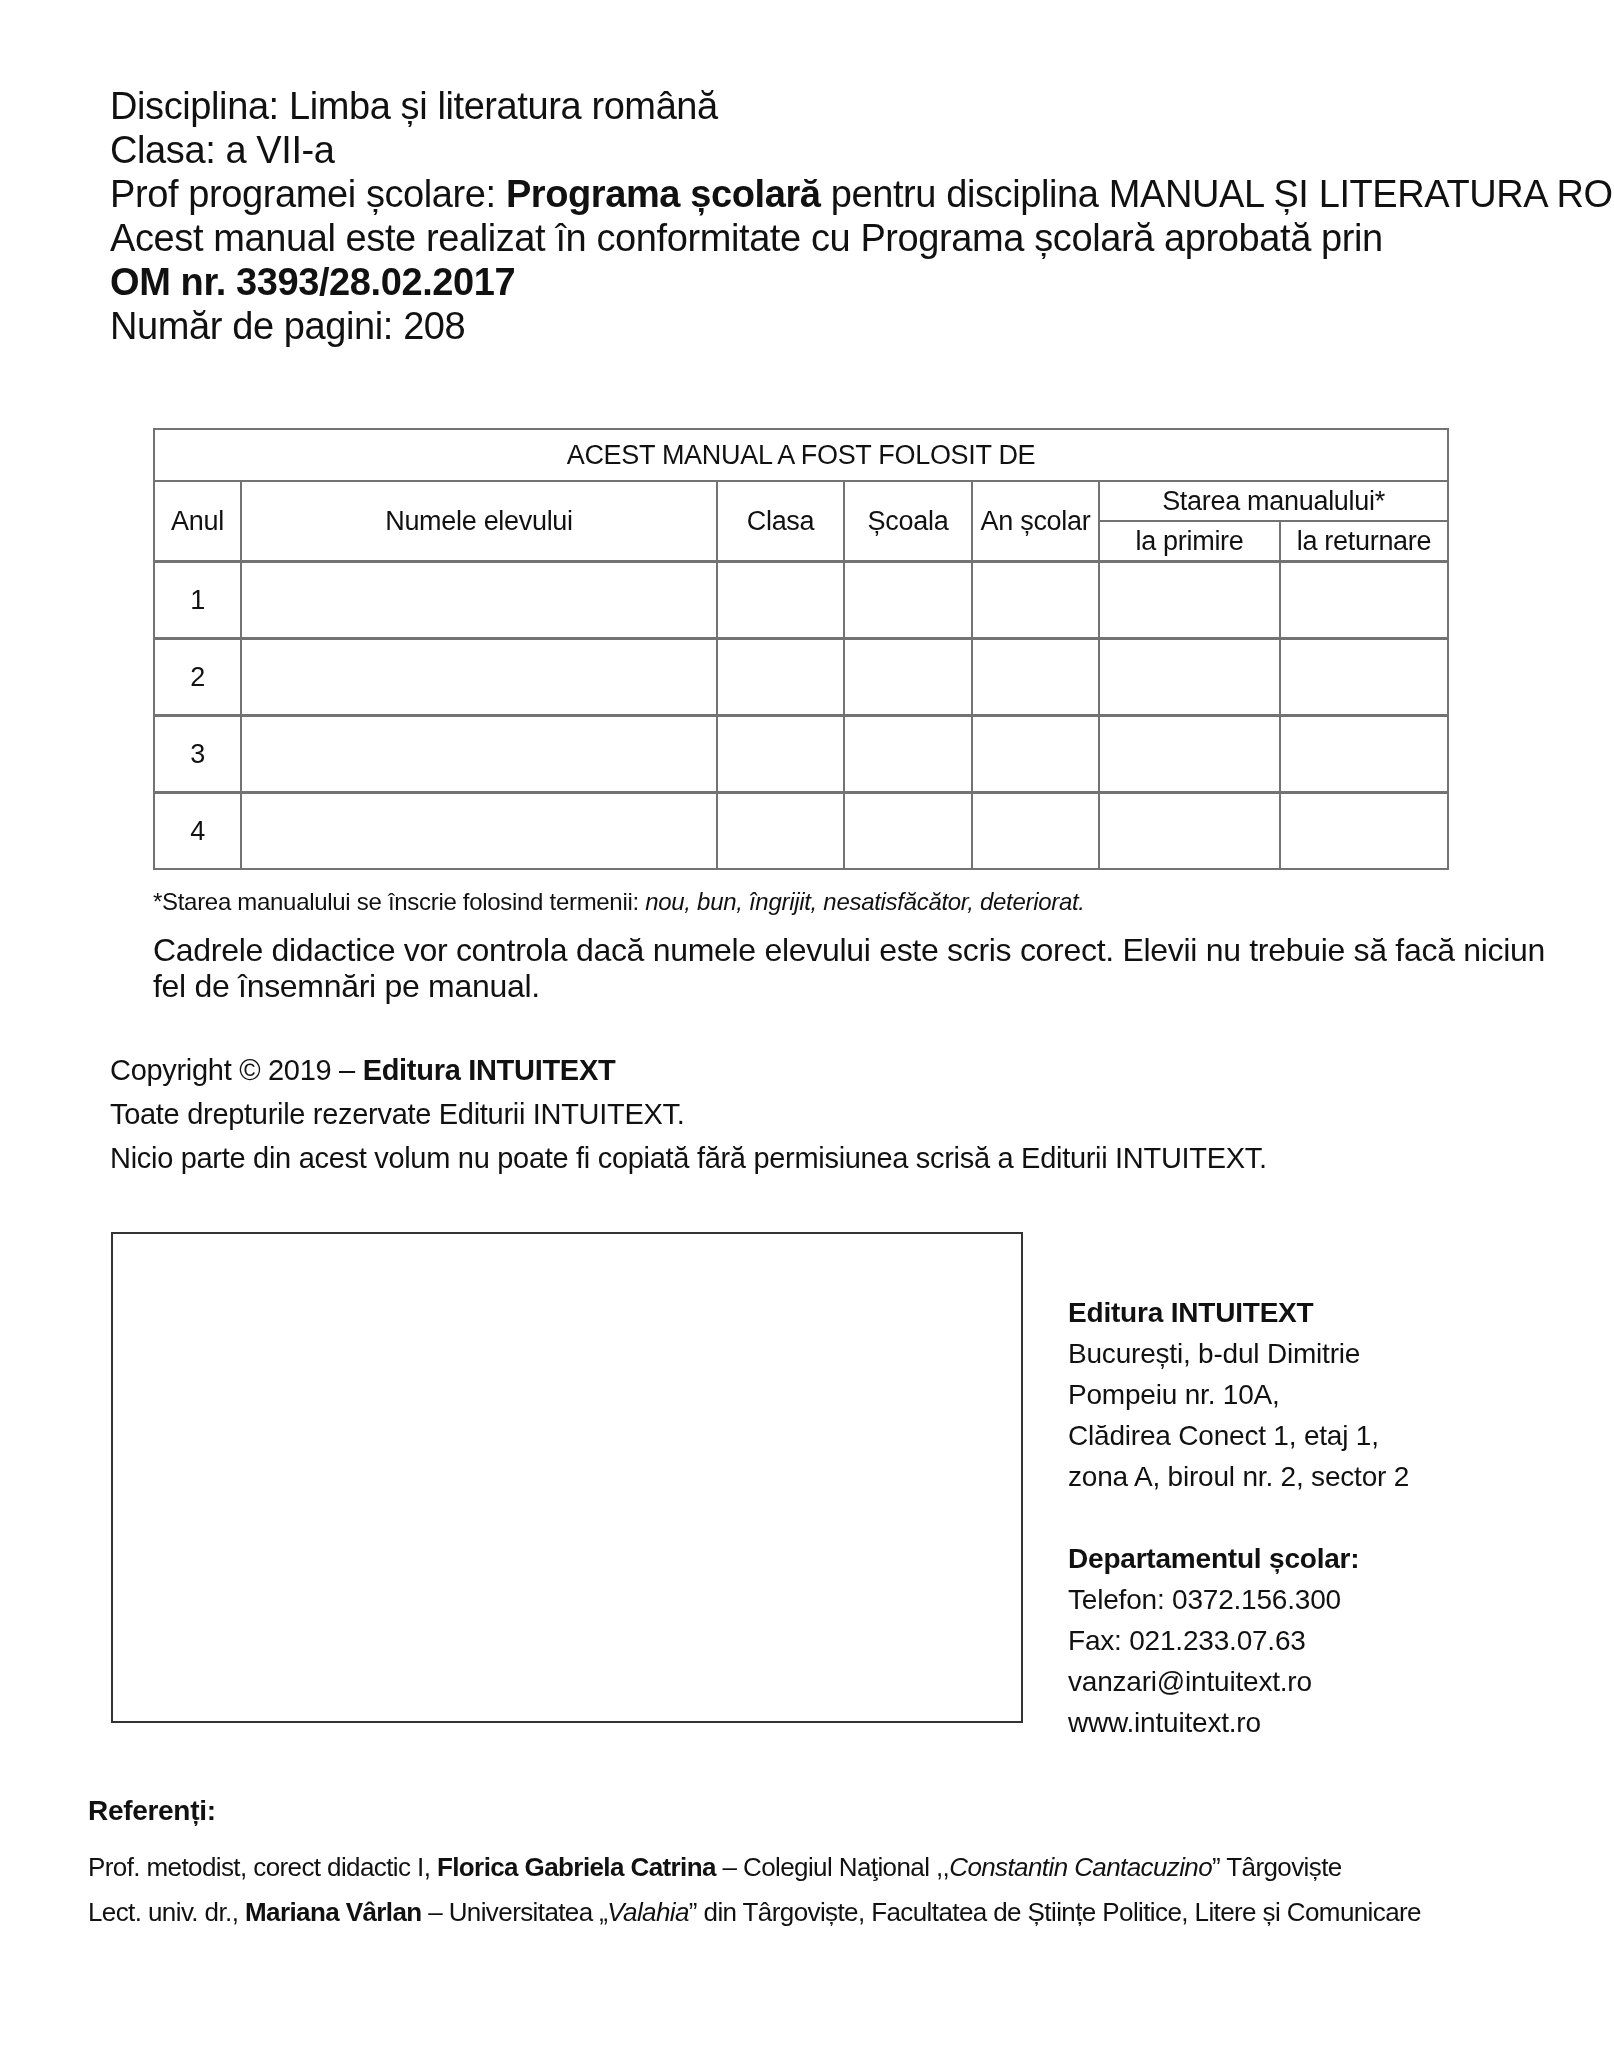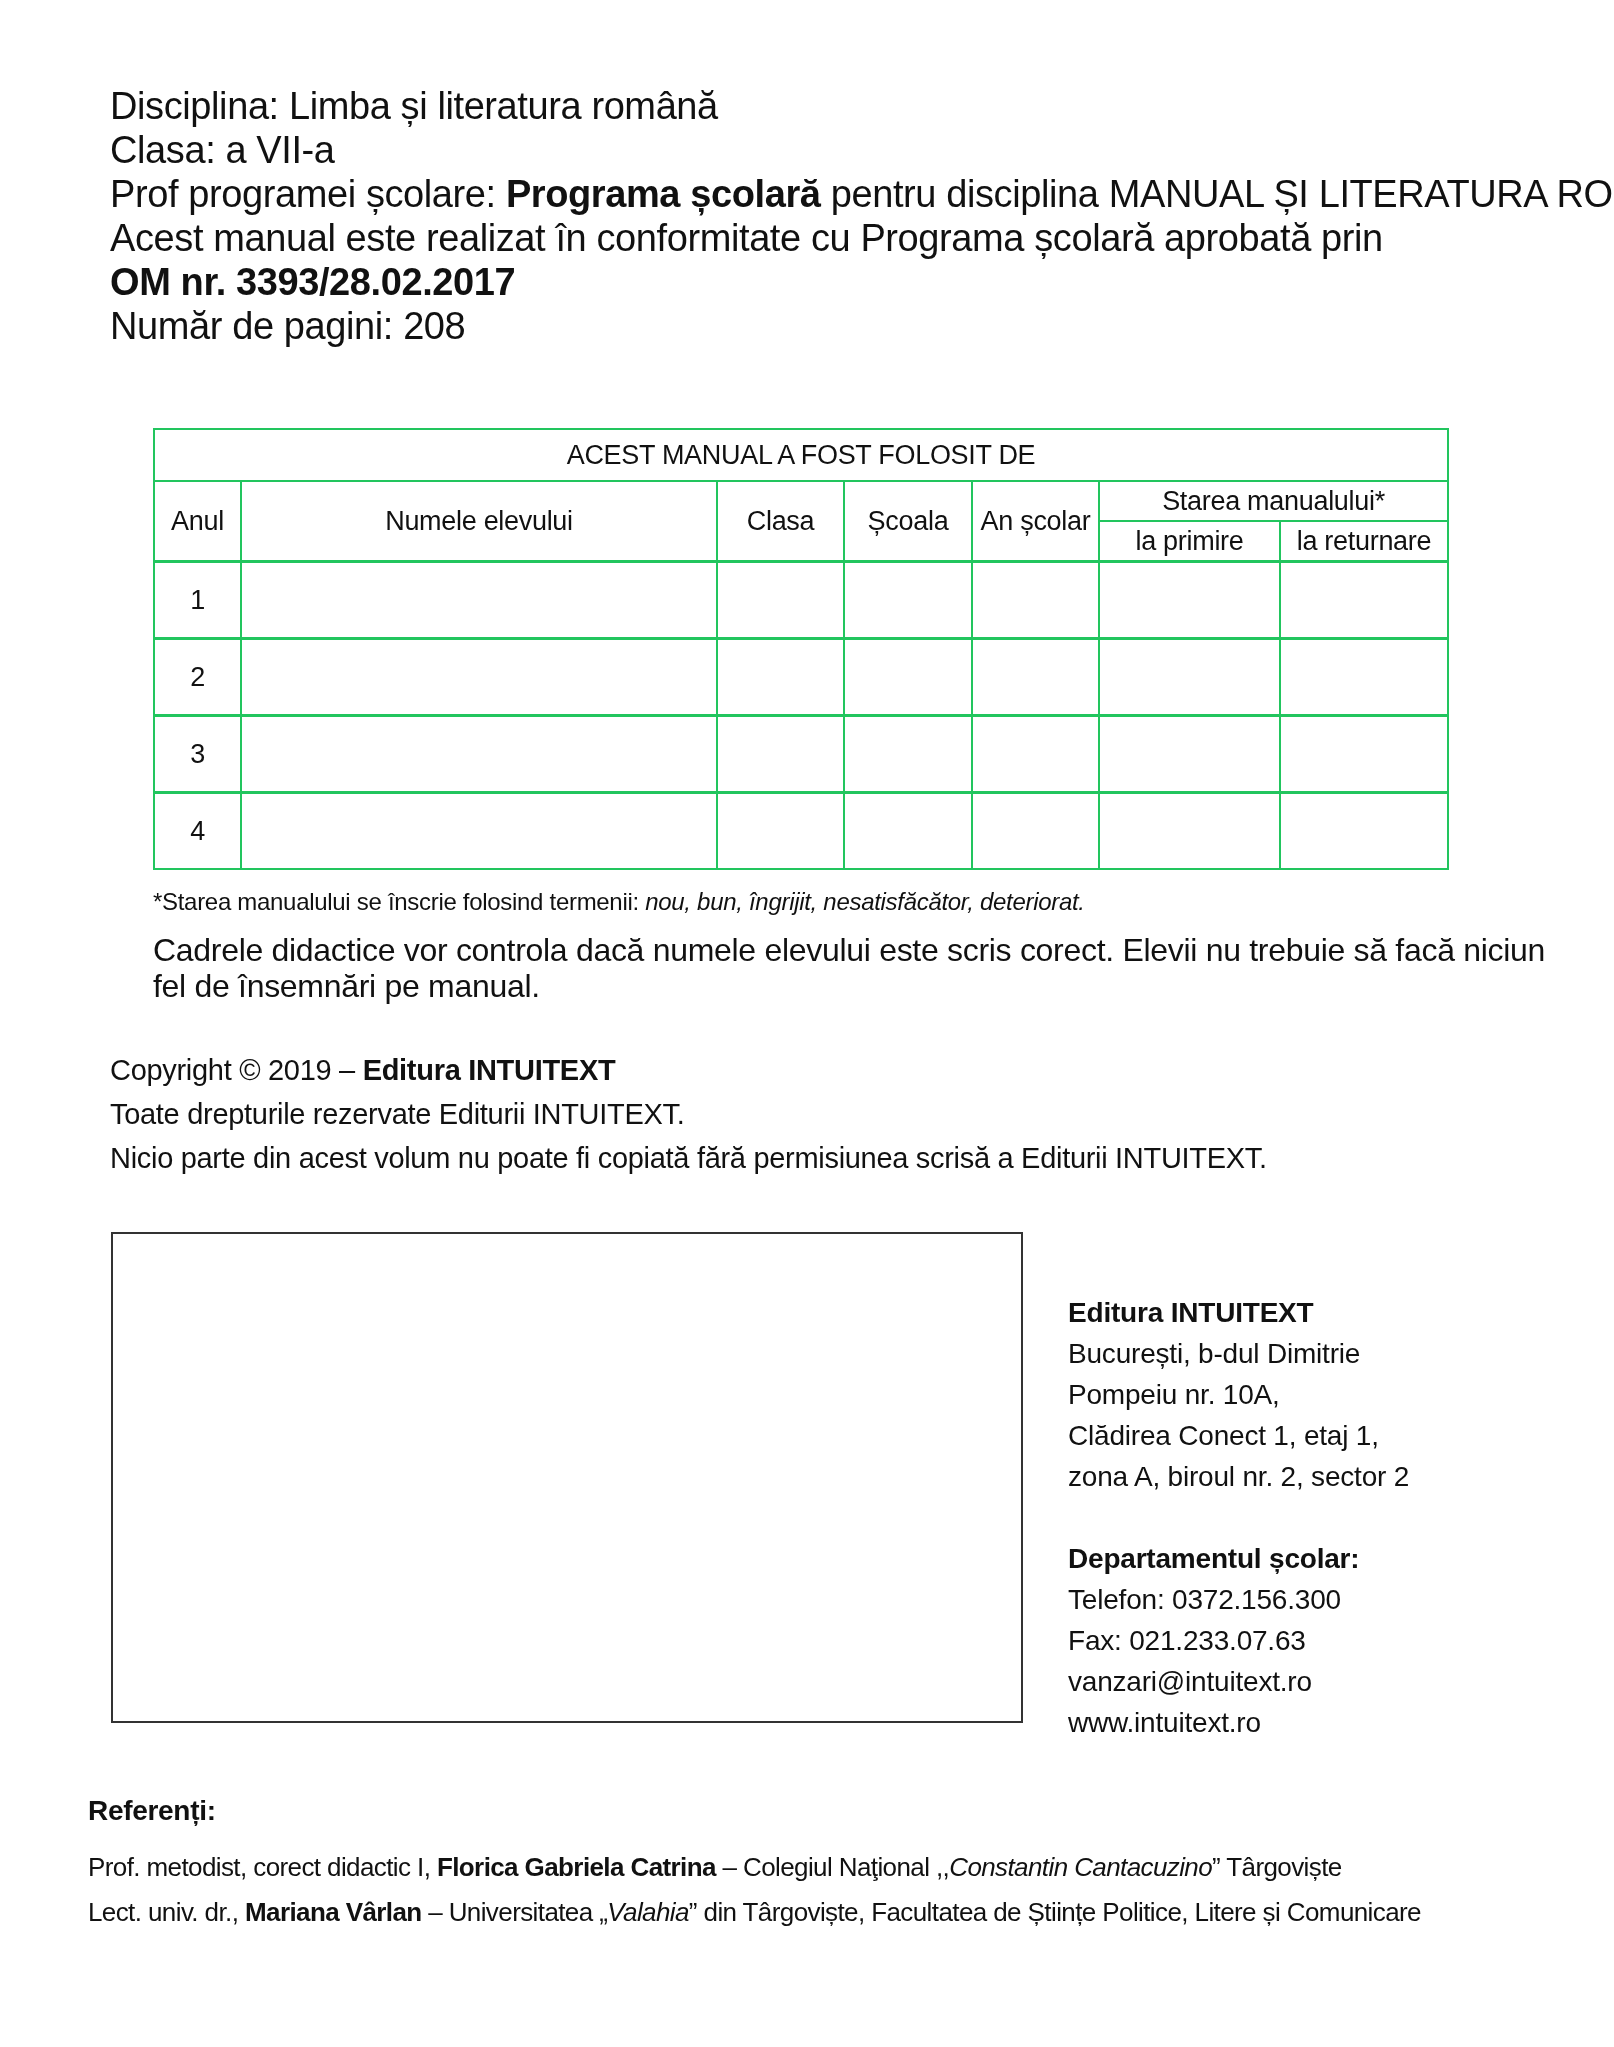--- a/index.html
+++ b/index.html
@@ -18,21 +18,21 @@
 
   .info-block{left:110px;top:84px;font-size:38px;line-height:44px;letter-spacing:-0.4px;white-space:nowrap;}
   .info-line{display:block;}
 
   table.usage{
     position:absolute;left:153px;top:428px;
     width:1294px;border-collapse:collapse;table-layout:fixed;
     font-size:27px;letter-spacing:-0.3px;
   }
   table.usage td,table.usage th{
-    border:2px solid #22c55e;
+    border:2px solid #737373;
     font-weight:normal;
     text-align:center;vertical-align:middle;
     padding:0;
     overflow:hidden;
   }
   table.usage .title-cell{height:50px;font-size:27px;}
   table.usage .hdr{height:38px;}
   table.usage .data-row td{height:74px;border-top-width:3px;}
   table.usage .sub-split{border-bottom-width:2px;}
 

